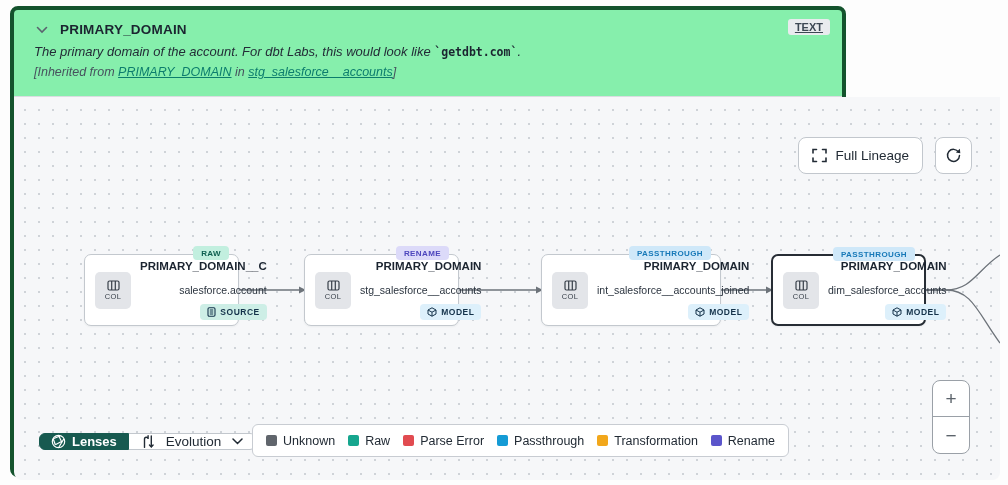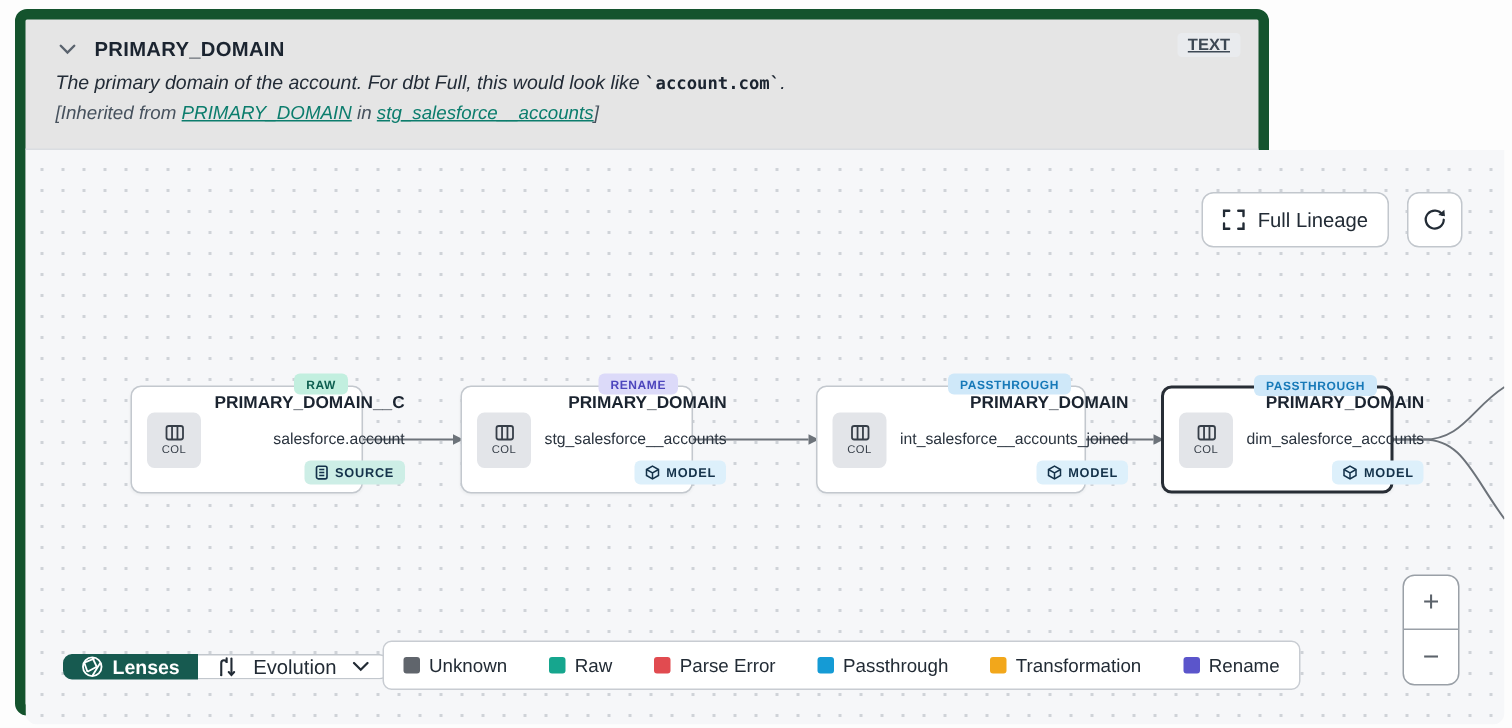--- a/index.html
+++ b/index.html
@@ -1,32 +1,32 @@
 <!DOCTYPE html>
 <html><head>
 <meta charset="utf-8">
 <style>
   * { margin:0; padding:0; box-sizing:border-box; }
   html,body { width:1008px; height:485px; background:#fdfdfd; font-family:"Liberation Sans",sans-serif; overflow:hidden; }
-  .card { position:absolute; left:10px; top:6px; width:836px; height:471px; background:#e5e5e5; border:7px solid #14532d; border-radius:8px; }
+  .card { position:absolute; left:10px; top:6px; width:836px; height:471px; background:#86efac; border:4px solid #14532d; border-radius:8px; }
   
   .hdr { position:relative; height:87px; border-bottom:1px solid #dadde1; padding:12px 14px 0 20px; }
   .hdr-row { display:flex; align-items:center; gap:10px; }
   .chev-btn { background:none; border:none; color:#5a636e; display:flex; align-items:center; cursor:pointer; padding:2px; }
   .hdr-title { font-size:13.5px; font-weight:700; color:#1b2430; letter-spacing:.2px; }
   .type-badge { position:absolute; right:12px; top:9px; background:#e9ebee; color:#3d4854; font-size:11px; font-weight:600; padding:2px 7px; border-radius:3px;text-decoration:underline; }
   .desc { margin-top:7px; font-size:13px; font-style:italic; color:#232c37; }
   .desc code { font-family:"DejaVu Sans Mono",monospace; font-style:normal; font-weight:700; font-size:11.5px; color:#1b2430; }
   .inherited { margin-top:6px; font-size:12.5px; font-style:italic; color:#47525e; }
   .inherited a { color:#0c7d6d; text-decoration:underline; cursor:pointer; }
   
   .canvas { position:absolute; left:0; top:87px; width:986px; height:383px; background:#f6f7f9; border-radius:0 0 8px 8px; background-image:radial-gradient(circle,#cfd3d8 1px,transparent 1.2px); background-size:14px 14px; background-position:4px 6px; overflow:hidden; }
   .edges { position:absolute; left:0; top:0; pointer-events:none; }
   
-  .toolbar { position:absolute; top:28px; right:28px; display:flex; gap:12px; }
+  .toolbar { position:absolute; top:40px; right:28px; display:flex; gap:12px; }
   .tb-btn { height:37px; background:#fff; border:1px solid #c2c7cd; border-radius:8px; display:flex; align-items:center; gap:8px; padding:0 13px; font-size:13.5px; color:#222b35; cursor:pointer; }
   .tb-btn.icon-only { width:37px; justify-content:center; padding:0; }
   
   .node { position:absolute; top:157px; height:72px; background:#fff; border:1px solid #c3c8ce; border-radius:7px; display:flex; align-items:center; padding:0 12px 0 10px; gap:9px; box-shadow:0 1px 2px rgba(20,30,40,.05); cursor:pointer; }
   .node.selected { border:2px solid #272d35; }
   .node-badge { position:absolute; top:-9px; right:9px; font-size:8px; font-weight:700; letter-spacing:.4px; padding:3px 8px 2px; border-radius:4px; }
   .badge-raw { background:#c2efdf; color:#0d5f50; }
   .badge-rename { background:#dcdaf9; color:#4d46bd; }
   .badge-passthrough { background:#cfe8f9; color:#1779b8; }
   .col-box { width:36px; height:37px; background:#e3e5e9; border-radius:5px; display:flex; flex-direction:column; align-items:center; justify-content:center; color:#363e48; flex:0 0 auto; }
@@ -35,21 +35,21 @@
   .node-title { font-size:11.5px; font-weight:700; color:#1b2430; }
   .node-sub { font-size:10.5px; color:#2b343f; margin-top:12px; }
   .node-type { display:flex; align-items:center; gap:4px; margin-top:8px; font-size:8.5px; font-weight:700; letter-spacing:.5px; color:#14324a; padding:3px 7px; border-radius:4px; }
   .type-source { background:#cdeee6; }
   .type-model { background:#ddf0fb; }
   
   .lens-group { position:absolute; left:25px; top:328px; display:flex; height:33px;align-items:center; }
   .lens-btn { background:#175a50; color:#fff; border:1px solid #175a50; border-radius:6px 0 0 6px; display:flex; align-items:center; gap:6px; padding:0 11px; font-size:13px; font-weight:700; cursor:pointer; }
   .lens-dd { background:#fff; border:1px solid #c2c7cd; border-left:none; border-radius:0 6px 6px 0; display:flex; align-items:center; gap:11px; padding:0 12px; font-size:13.5px; color:#222b35; cursor:pointer; }
   
-  .legend { position:absolute; left:238px; top:327px; height:33px; background:#fff; border:1px solid #c8ccd2; border-radius:6px; display:flex; align-items:center; gap:28px; padding:0 13px;text-align:center; }
+  .legend { position:absolute; left:238px; top:327px; height:33px; background:#fff; border:1px solid #c8ccd2; border-radius:6px; display:flex; align-items:center; gap:13px; padding:0 13px;text-align:center; }
   .leg-item { display:flex; align-items:center; gap:6px; font-size:12.5px; color:#222b35; }
   .leg-swatch { width:11px; height:11px; border-radius:2px; }
   
   .zoomctl { position:absolute; right:30px; top:283px; width:38px; background:#fff; border:1px solid #9aa0a7; border-radius:8px; display:flex; flex-direction:column; }
   .zoomctl button { background:none; border:none; height:36px; font-size:19px; color:#5c636b; cursor:pointer; line-height:1; }
   .zoomctl .zin { border-bottom:1px solid #9aa0a7; }
   svg { display:block; }
 </style>
 </head>
 <body>
@@ -59,21 +59,21 @@
   <div class="hdr">
     <div class="hdr-row">
       <button class="chev-btn">
         <svg width="12" height="8" viewBox="0 0 12 8">
             <path d="M1.5 1.5 L6 6 L10.5 1.5" fill="none" stroke="currentColor" stroke-width="1.6" stroke-linecap="round"></path>
           </svg>
       </button>
       <span class="hdr-title">PRIMARY_DOMAIN</span>
     </div>
     <span class="type-badge">TEXT</span>
-    <div class="desc"><span>The primary domain of the account. For dbt Full, this would look like </span><code>`account.com`</code><span>.</span></div>
+    <div class="desc"><span>The primary domain of the account. For dbt Labs, this would look like </span><code>`getdbt.com`</code><span>.</span></div>
     <div class="inherited"><span>[Inherited from </span><a>PRIMARY_DOMAIN</a><span> in </span><a>stg_salesforce__accounts</a><span>]</span></div>
   </div>
 
   <div class="canvas">
 
     <svg class="edges" width="986" height="383" viewBox="0 0 986 383">
       <g stroke="#6d737a" stroke-width="1.3" fill="none">
         <line x1="215" y1="193" x2="285" y2="193"></line>
         <line x1="445" y1="193" x2="522" y2="193"></line>
         <line x1="707" y1="193" x2="752" y2="193"></line>

